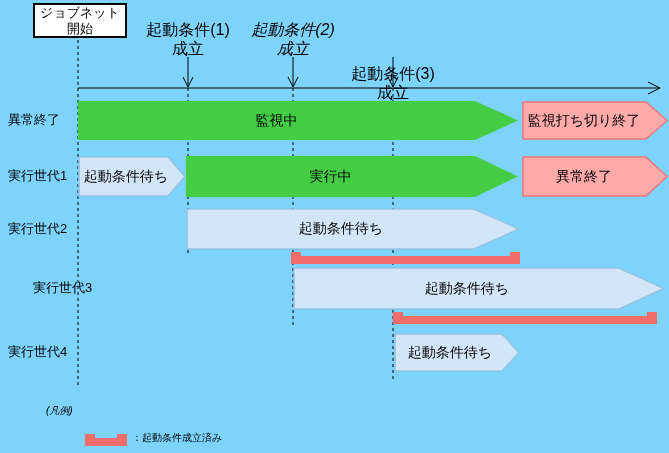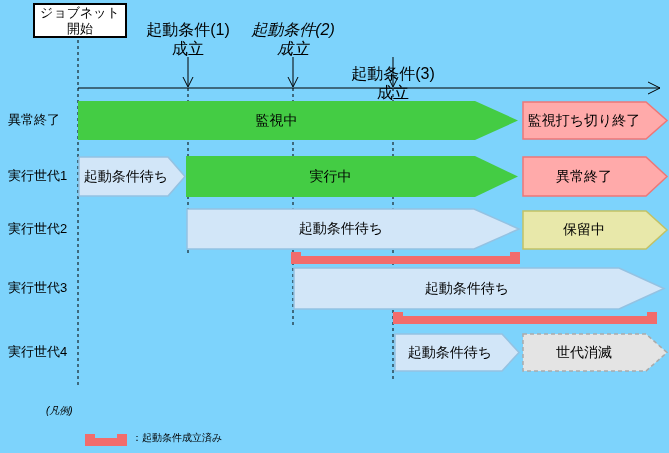--- a/index.html
+++ b/index.html
@@ -79,21 +79,21 @@
     <div>成立</div>
   </div>
   <div class="cond" style="left:318px;margin-top:44px;">
     <div>起動条件(3)</div>
     <div>成立</div>
   </div>
 
   <div class="rowlabel" style="top:111px;">異常終了</div>
   <div class="rowlabel" style="top:167px;">実行世代1</div>
   <div class="rowlabel" style="top:220px;">実行世代2</div>
-  <div class="rowlabel" style="top:279px;">実行世代3</div>
+  <div class="rowlabel" style="top:279px;margin-left:25px;">実行世代3</div>
   <div class="rowlabel" style="top:343px;">実行世代4</div>
 
   <div class="arrow" style="left:78px;top:101px;width:440px;height:39px;">
     <svg width="440" height="39">
         <polygon class="f-green" points="0,0 397,0 440,19.5 397,39 0,39"></polygon>
       </svg>
     <div class="bar-label" style="width:397px;">監視中</div>
   </div>
   <div class="arrow" style="left:522px;top:101px;width:146px;height:39px;">
     <svg width="146" height="39">
@@ -120,52 +120,40 @@
       </svg>
     <div class="bar-label" style="width:124px;">異常終了</div>
   </div>
 
   <div class="arrow" style="left:186px;top:208px;width:334px;height:42px;">
     <svg width="334" height="42">
         <polygon class="f-blue" points="1,1 288,1 333,21 288,41 1,41"></polygon>
       </svg>
     <div class="bar-label" style="width:310px;">起動条件待ち</div>
   </div>
-  <div class="arrow" style="left:522px;top:210px;width:146px;height:40px;">
-    <svg width="146" height="40">
-        <polygon class="f-yellow" points="1,1 124,1 145,20 124,39 1,39"></polygon>
-      </svg>
-    <div class="bar-label" style="width:124px;">保留中</div>
-  </div>
   <div class="redbar" style="left:291px;top:252px;width:229px;">
       <span class="mid"></span>
     </div>
 
   <div class="arrow" style="left:293px;top:267px;width:372px;height:43px;">
     <svg width="372" height="43">
         <polygon class="f-blue" points="1,1 326,1 371,21.5 326,42 1,42"></polygon>
       </svg>
     <div class="bar-label" style="width:348px;">起動条件待ち</div>
   </div>
   <div class="redbar" style="left:393px;top:312px;width:264px;">
       <span class="mid"></span>
     </div>
 
   <div class="arrow" style="left:394px;top:333px;width:126px;height:39px;">
     <svg width="126" height="39">
         <polygon class="f-blue" points="1,1 108,1 125,19.5 108,38 1,38"></polygon>
       </svg>
     <div class="bar-label" style="width:112px;">起動条件待ち</div>
   </div>
-  <div class="arrow" style="left:522px;top:333px;width:146px;height:39px;">
-    <svg width="146" height="39">
-        <polygon class="f-gray" points="1,1 124,1 145,19.5 124,38 1,38"></polygon>
-      </svg>
-    <div class="bar-label" style="width:124px;">世代消滅</div>
-  </div>
 
   <div class="legend-title">(凡例)</div>
   <div class="redbar" style="left:85px;top:434px;width:42px;">
       <span class="mid"></span>
     </div>
   <div class="legend-text">：起動条件成立済み</div>
 
 </div>
 
 </body></html>

